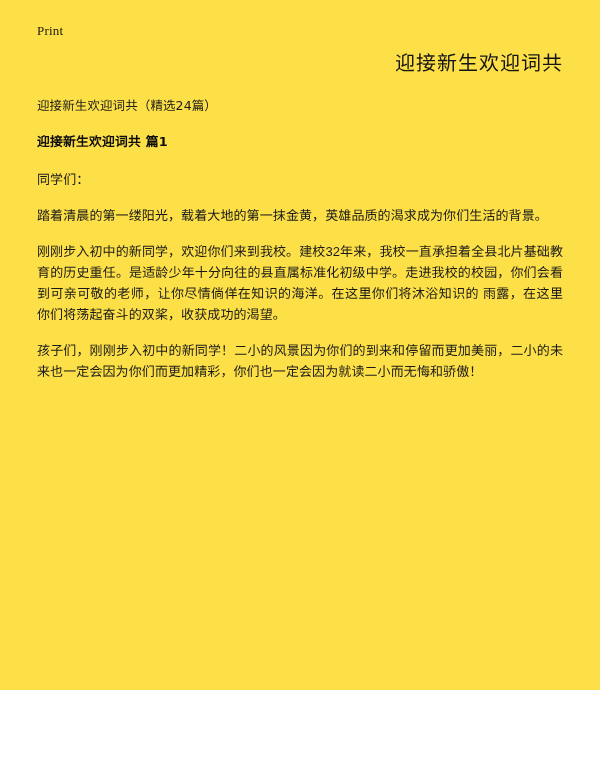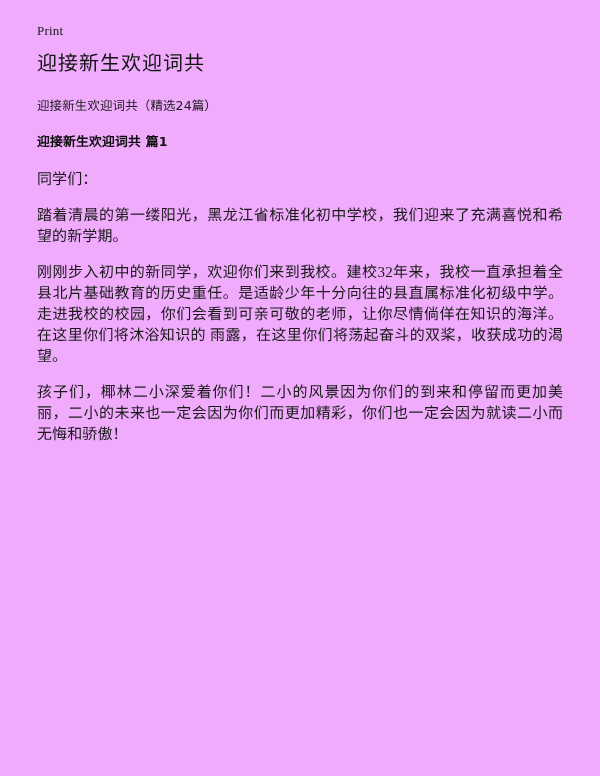--- a/index.html
+++ b/index.html
@@ -13,23 +13,23 @@
     height: 776px;
     overflow: hidden;
     font-family: "Liberation Serif", "DejaVu Serif", serif;
     color: #1a1a1a;
     -webkit-font-smoothing: antialiased;
   }
 
   .page {
     position: relative;
     width: 600px;
-    height: 776px;
+    height: 690px;
     box-sizing: border-box;
-    background: #f0abfc;
+    background: #fde047;
   }
 
   
   .print-bar {
     position: absolute;
     top: 22px;
     left: 37px;
     line-height: 1;
   }
   .print-link {
@@ -46,21 +46,21 @@
     position: absolute;
     left: 37px;
     top: 48px;
     width: 526px;
   }
 
   .doc-title {
     font-family: "DejaVu Sans", "Liberation Sans", sans-serif;
     font-size: 20px;
     font-weight: 400;
-    text-align: left;
+    text-align: right;
     margin: 0;
     padding: 0 0 2px 0;
     line-height: 1.5;
     letter-spacing: 1px;
     color: #141414;
   }
 
   .subtitle {
     font-family: "DejaVu Sans", "Liberation Sans", sans-serif;
     font-size: 12.5px;
@@ -74,22 +74,22 @@
     font-family: "DejaVu Sans", "Liberation Sans", sans-serif;
     font-size: 12.8px;
     font-weight: 700;
     line-height: 1.5;
     margin: 16px 0 12px 0;
     color: #0d0d0d;
     letter-spacing: 0.2px;
   }
 
   .para {
-    font-family: Liberation Serif, serif;
-    font-size: 15px;
+    font-family: Liberation Sans, sans-serif;
+    font-size: 13px;
     line-height: 21px;
     margin: 15px 0 0 0;
     color: #1a1a1a;
     text-align: justify;
     text-justify: inter-ideograph;
     letter-spacing: 0.1px;
     word-break: break-all;
   }
   .para:first-of-type { margin-top: 0; }
 
@@ -107,24 +107,24 @@
   <div class="content">
 
     <h1 class="doc-title">迎接新生欢迎词共</h1>
 
     <p class="subtitle">迎接新生欢迎词共（精选24篇）</p>
 
     <p class="section-heading">迎接新生欢迎词共 篇1</p>
 
     <p class="para salutation">同学们：</p>
 
-    <p class="para">踏着清晨的第一缕阳光，黑龙江省标准化初中学校，我们迎来了充满喜悦和希望的新学期。</p>
+    <p class="para">踏着清晨的第一缕阳光，载着大地的第一抹金黄，英雄品质的渴求成为你们生活的背景。</p>
 
     <p class="para">刚刚步入初中的新同学，欢迎你们来到我校。建校32年来，我校一直承担着全县北片基础教育的历史重任。是适龄少年十分向往的县直属标准化初级中学。走进我校的校园，你们会看到可亲可敬的老师，让你尽情倘佯在知识的海洋。在这里你们将沐浴知识的 雨露，在这里你们将荡起奋斗的双桨，收获成功的渴望。</p>
 
 
 
 
-    <p class="para">孩子们，椰林二小深爱着你们！二小的风景因为你们的到来和停留而更加美丽，二小的未来也一定会因为你们而更加精彩，你们也一定会因为就读二小而无悔和骄傲！</p>
+    <p class="para">孩子们，刚刚步入初中的新同学！二小的风景因为你们的到来和停留而更加美丽，二小的未来也一定会因为你们而更加精彩，你们也一定会因为就读二小而无悔和骄傲！</p>
 
 
   </div>
 </div>
 
 </body></html>

